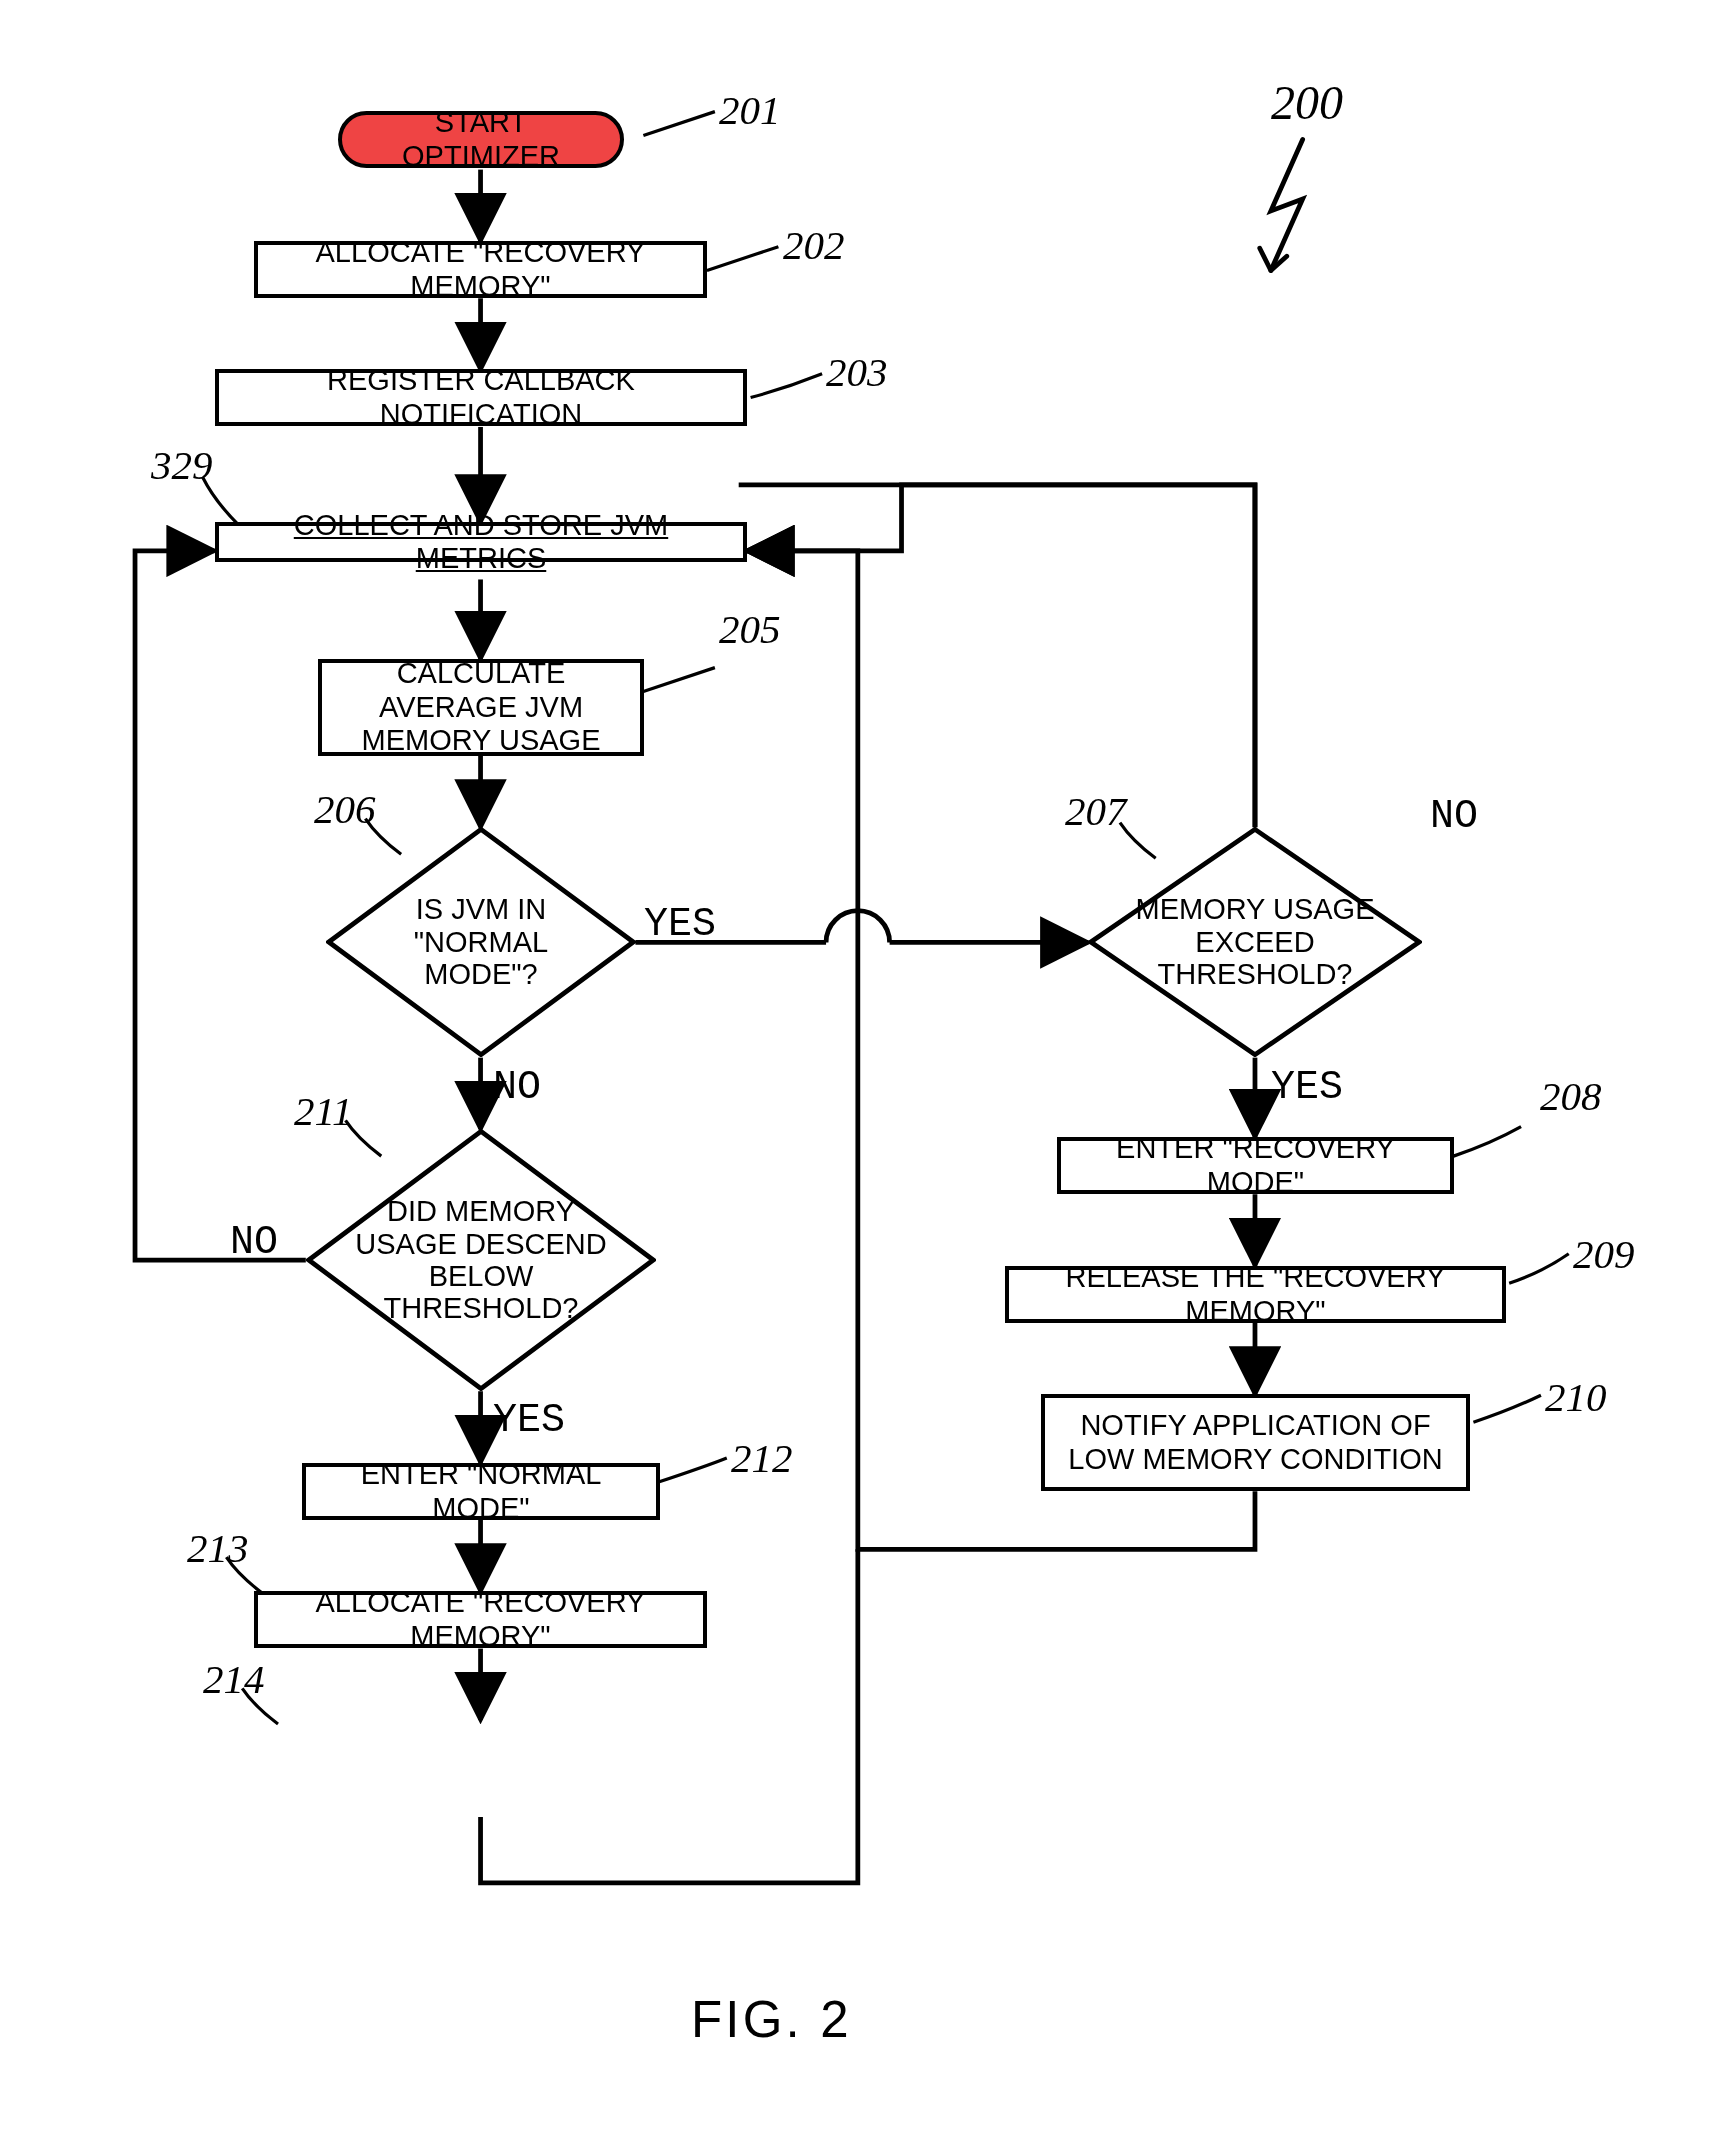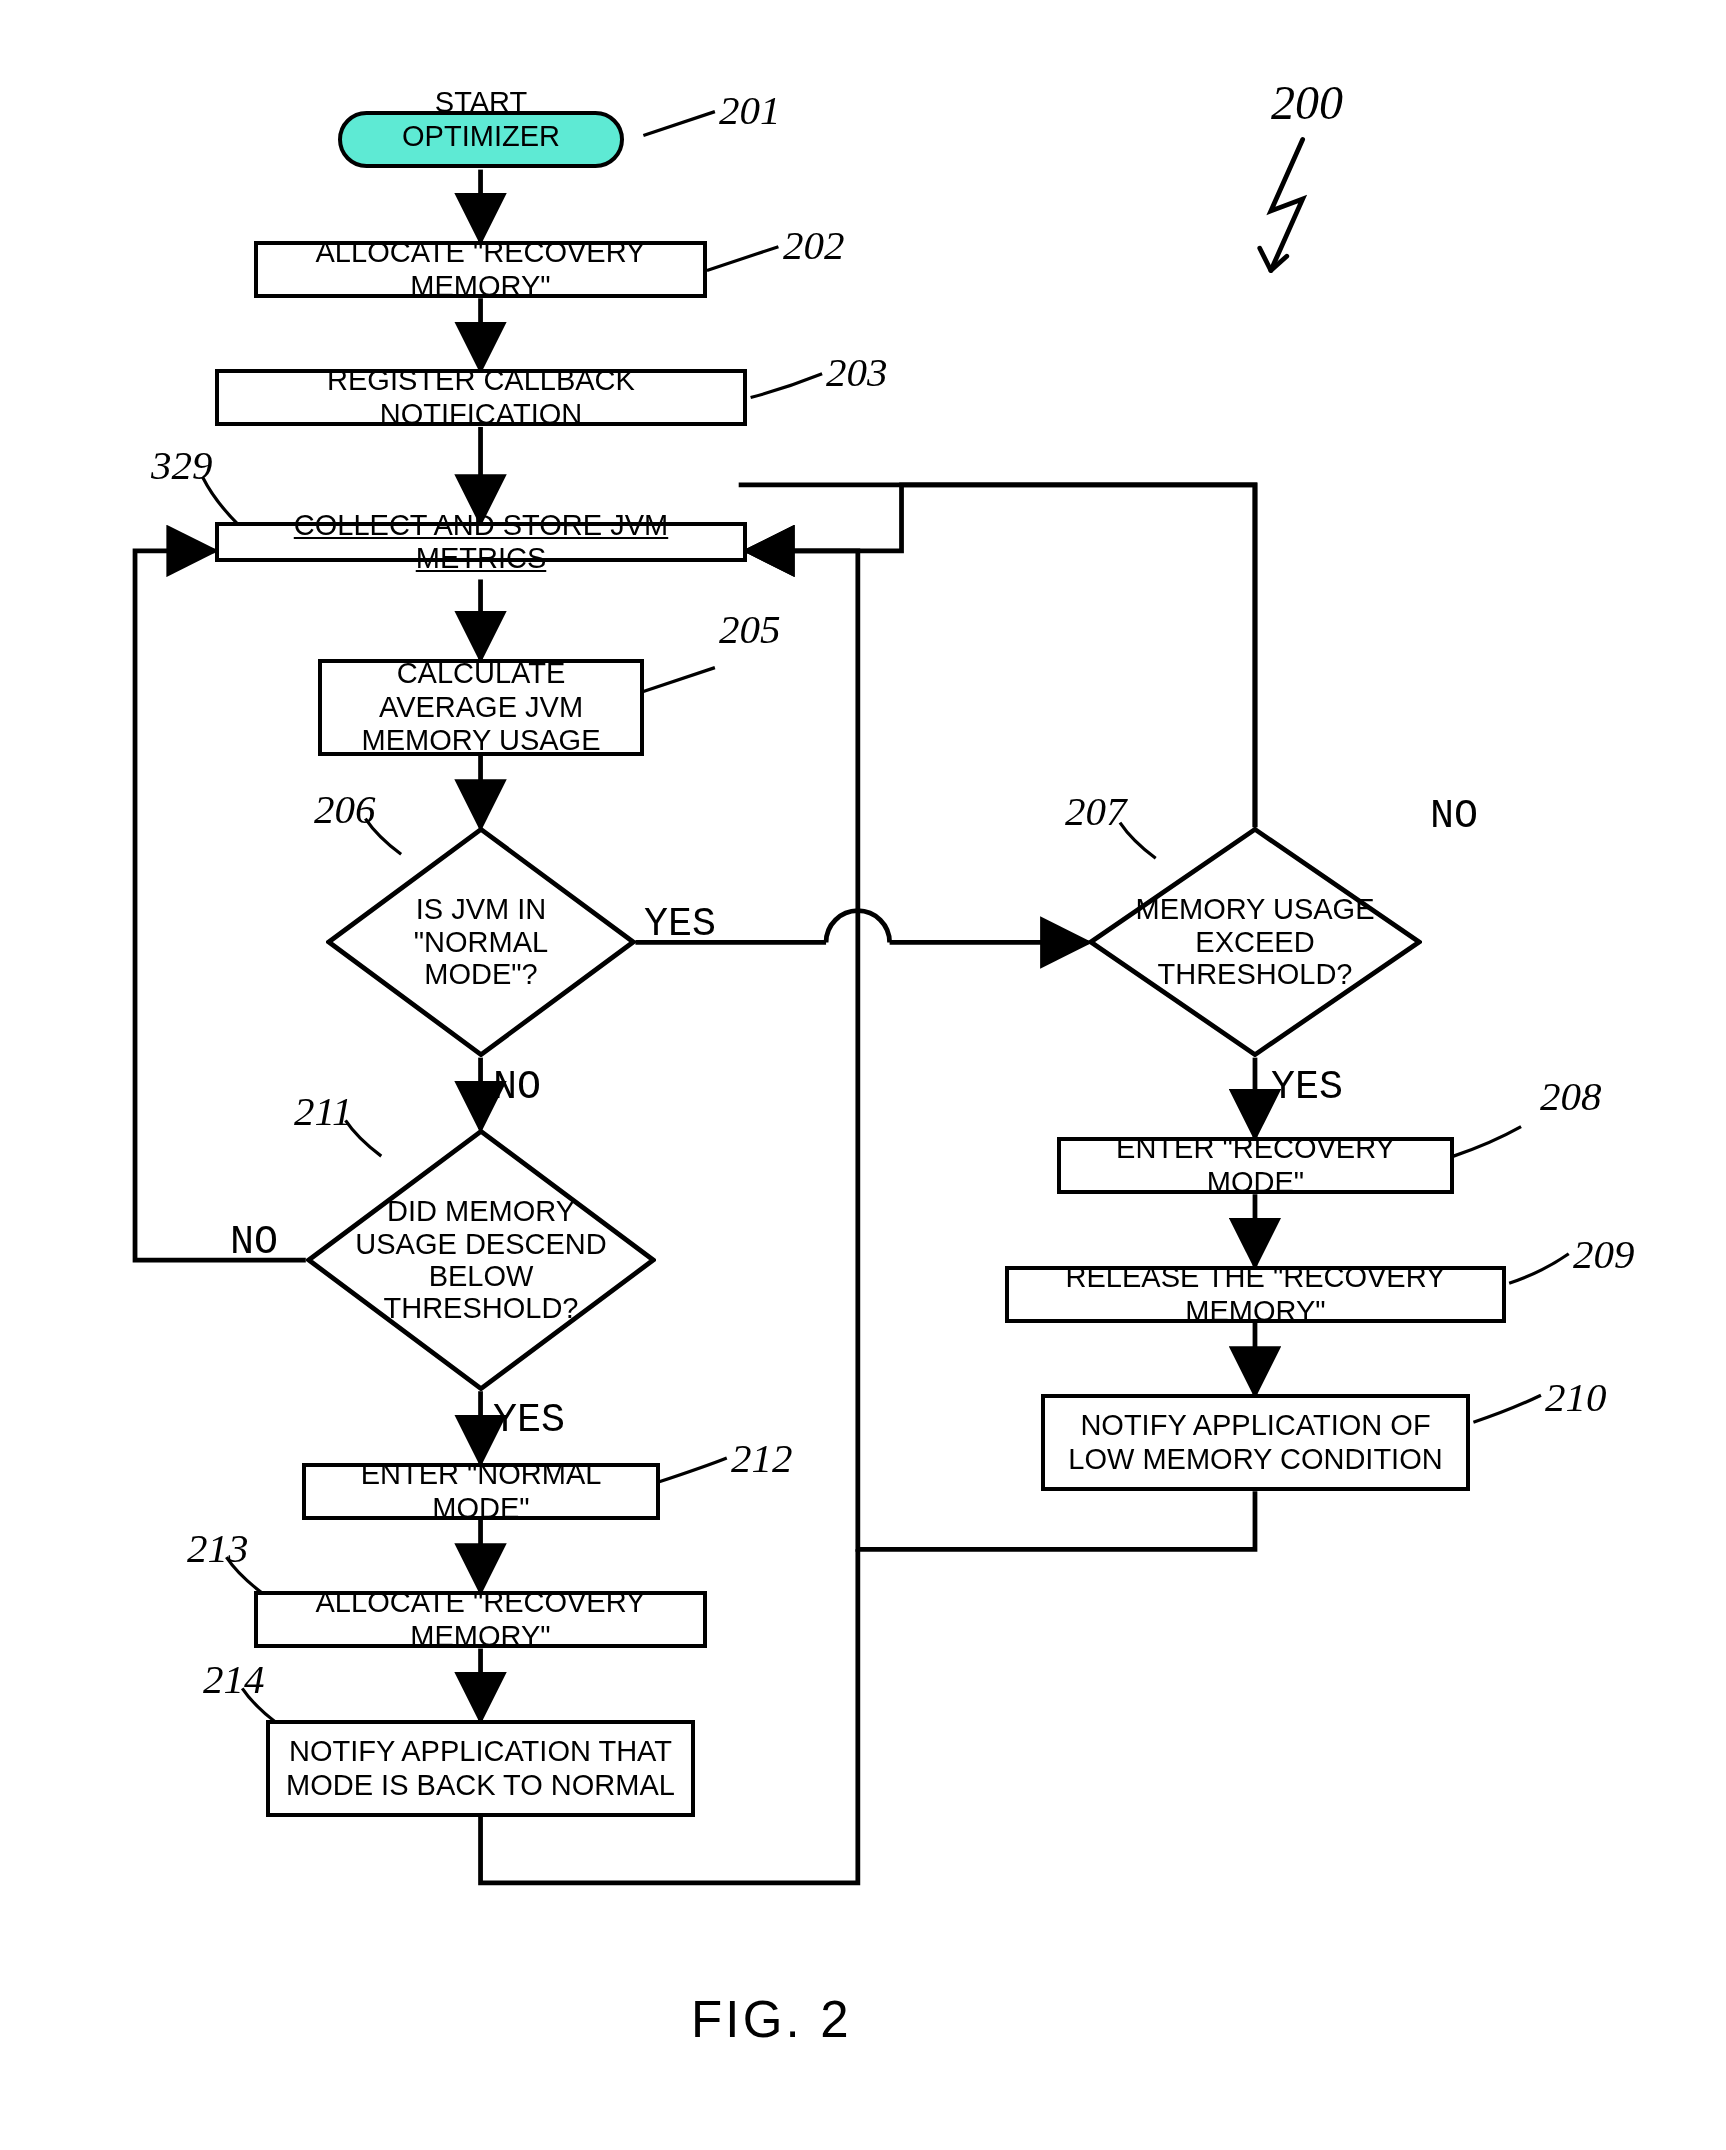--- a/index.html
+++ b/index.html
@@ -24,25 +24,24 @@
     line-height: 1.15;
   }
   .process {
     border: 4.8px solid #000;
     background: #fff;
     font-size: 29px;
     padding: 4.8px 9.5px;
   }
   .terminator {
     border: 4.8px solid #000;
-    background: #5eead4;
+    background: #ef4444;
     border-radius: 794px;
     font-size: 29px;
     padding: 11px 24px;
-    align-items: flex-end;
   }
   .diamond-wrap {
     position: absolute;
   }
   .diamond {
     position: absolute;
     left: 0; top: 0;
     width: 100%;
     height: 100%;
   }
@@ -295,23 +294,20 @@
   <div class="node process" style="left:302px; top:1463px; width:358px; height:57px;">
     <span>ENTER "NORMAL MODE"</span>
   </div>
   <div class="reflabel" style="left:731px; top:1434px;">212</div>
 
   <div class="node process" style="left:254px; top:1591px; width:453px; height:57px;">
     <span>ALLOCATE "RECOVERY MEMORY"</span>
   </div>
   <div class="reflabel" style="left:187px; top:1524px;">213</div>
 
-  <div class="node process" style="left:266px; top:1720px; width:429px; height:97px;">
-    <span>NOTIFY APPLICATION THAT MODE IS BACK TO NORMAL</span>
-  </div>
   <div class="reflabel" style="left:203px; top:1655px;">214</div>
 
   <div class="reflabel" style="left:1271px; top:75px; font-size:48px;">200</div>
 
   <div class="figlabel" style="left:691px; top:1990px;">FIG. 2</div>
 
 </div>
 
 
 </body></html>

